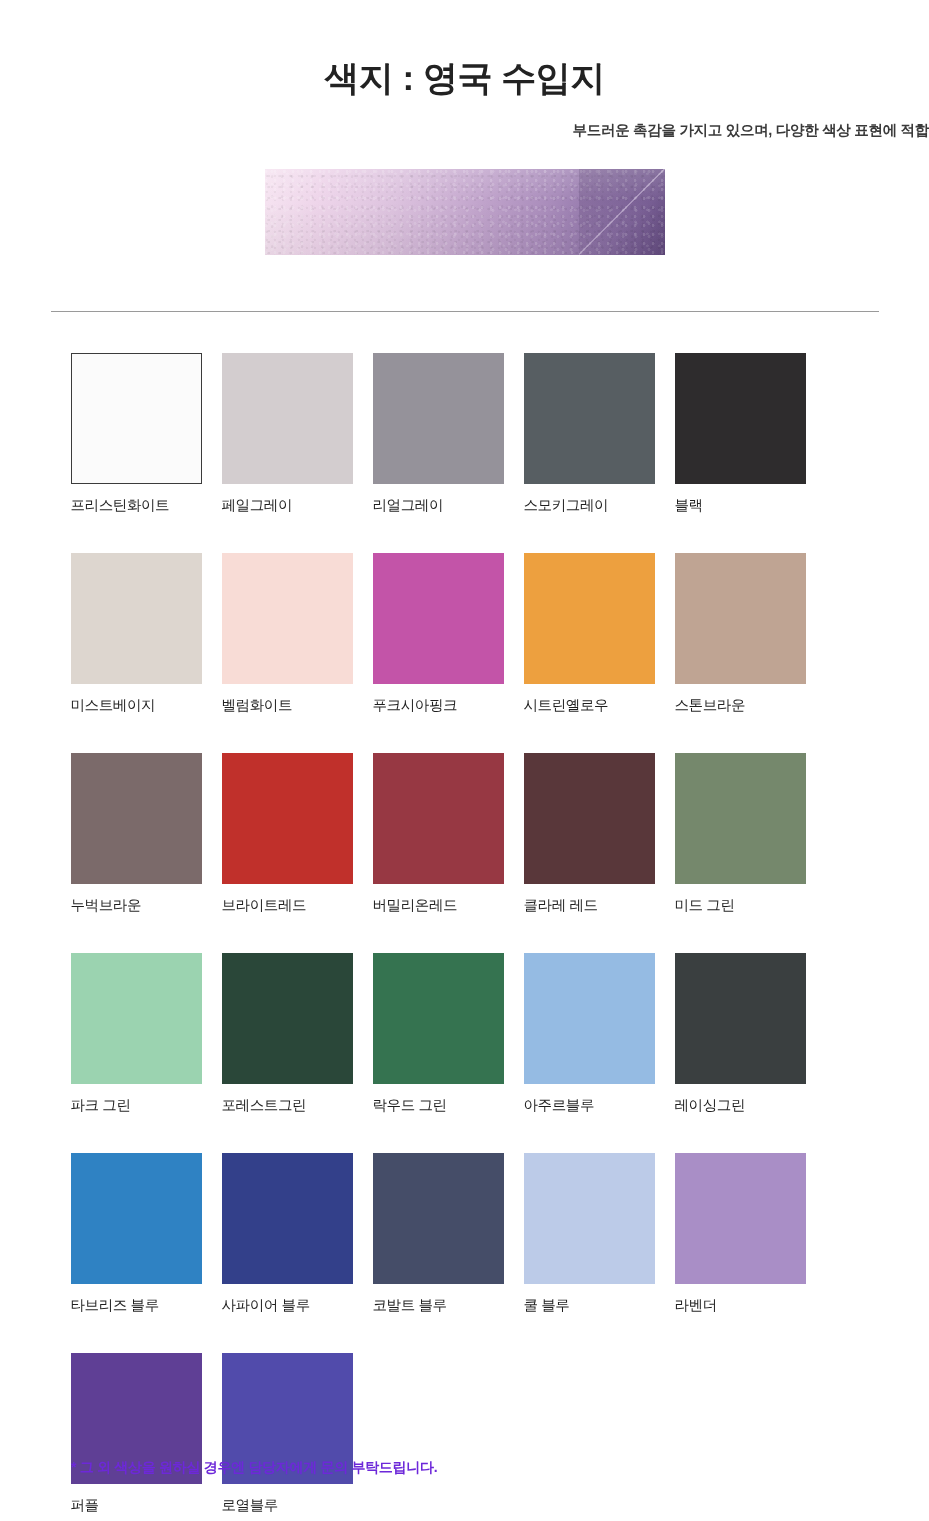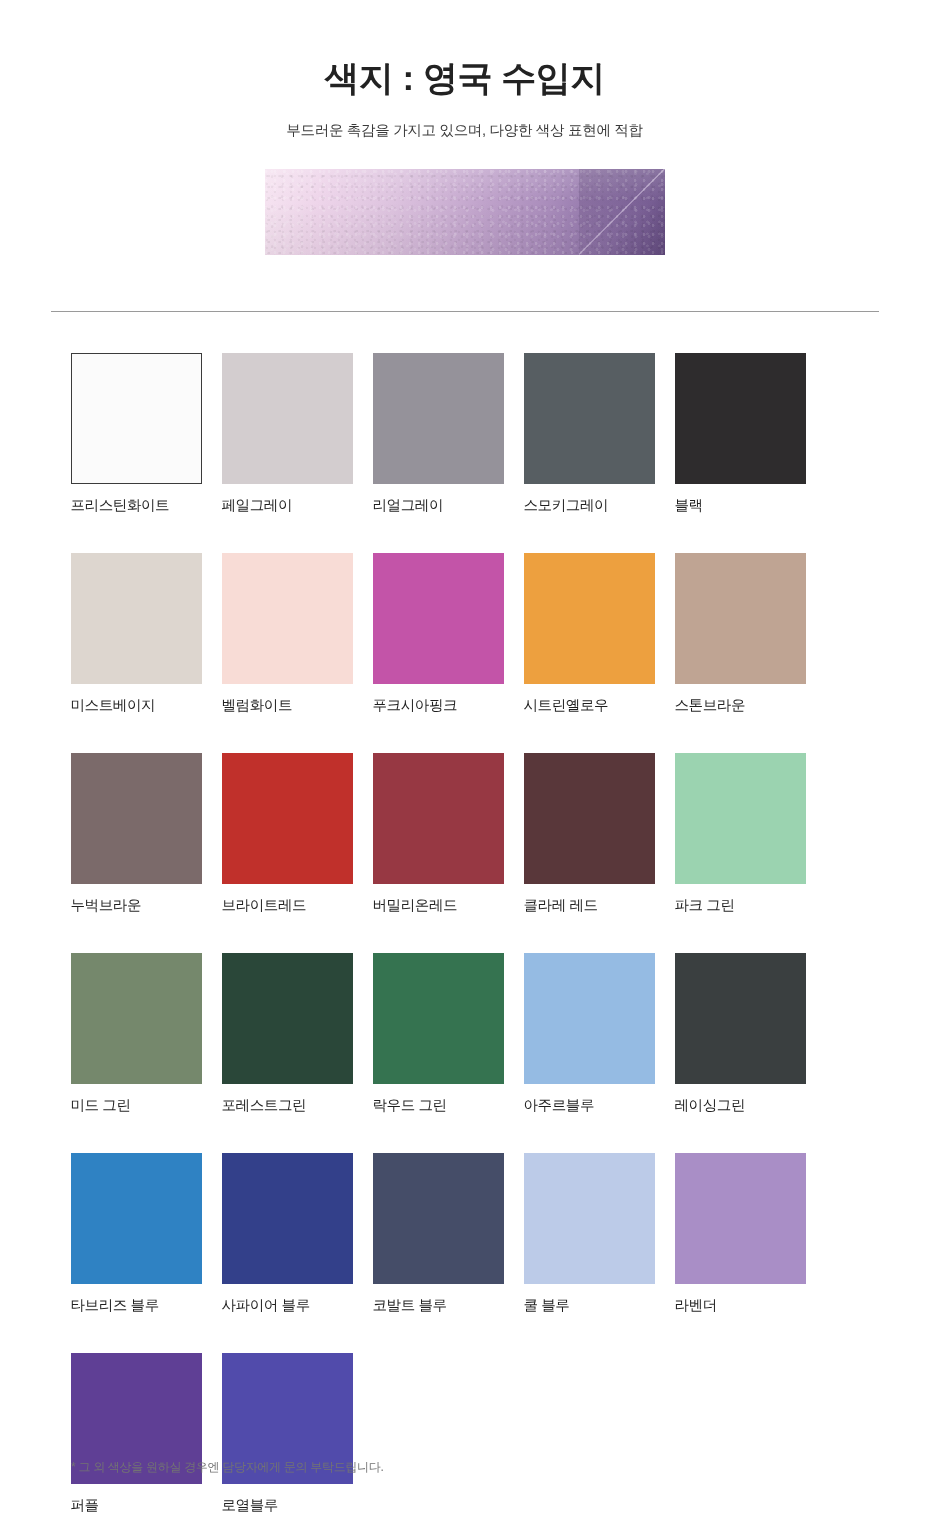--- a/index.html
+++ b/index.html
@@ -35,21 +35,22 @@
     letter-spacing: -0.5px;
     color: #222222;
     margin: 0;
     line-height: 1.25;
   }
   .page-subtitle {
     font-size: 14.5px;
     color: #3a3a3a;
     margin: 21px 0 0 0;
     letter-spacing: -0.3px;
-    font-weight: normal;
+    font-weight: bold;
+    text-align: right;
   }
 
   
   .hero-wrap {
     margin-top: 29px;
     display: flex;
     justify-content: center;
   }
   .hero {
     position: relative;
@@ -135,23 +136,24 @@
     color: #1f1f1f;
     letter-spacing: -0.4px;
     white-space: pre-line;
   }
 
   
   .footer-note {
     position: absolute;
     left: 71px;
     top: 1459px;
-    font-size: 12px;
-    color: #737373;
+    font-size: 14px;
+    color: #6d28d9;
     letter-spacing: -0.3px;
+    font-weight: bold;
   }
 </style>
 </head>
 <body>
 
 <div class="page">
 
   <div class="header">
     <h1 class="page-title">색지 : 영국 수입지</h1>
     <p class="page-subtitle">부드러운 촉감을 가지고 있으며, 다양한 색상 표현에 적합</p>
@@ -218,28 +220,28 @@
       </div>
       <div class="swatch-cell">
         <div class="swatch-chip" style="background-color: rgb(151, 56, 67);"></div>
         <div class="swatch-label">버밀리온레드</div>
       </div>
       <div class="swatch-cell">
         <div class="swatch-chip" style="background-color: rgb(89, 55, 58);"></div>
         <div class="swatch-label">클라레 레드</div>
       </div>
       <div class="swatch-cell">
+        <div class="swatch-chip" style="background-color: rgb(117, 136, 108);"></div>
+        <div class="swatch-label">미드 그린</div>
+      </div>
+      <div class="swatch-cell">
         <div class="swatch-chip" style="background-color: rgb(155, 211, 176);"></div>
         <div class="swatch-label">파크 그린</div>
       </div>
       <div class="swatch-cell">
-        <div class="swatch-chip" style="background-color: rgb(117, 136, 108);"></div>
-        <div class="swatch-label">미드 그린</div>
-      </div>
-      <div class="swatch-cell">
         <div class="swatch-chip" style="background-color: rgb(42, 71, 57);"></div>
         <div class="swatch-label">포레스트그린</div>
       </div>
       <div class="swatch-cell">
         <div class="swatch-chip" style="background-color: rgb(53, 115, 80);"></div>
         <div class="swatch-label">락우드 그린</div>
       </div>
       <div class="swatch-cell">
         <div class="swatch-chip" style="background-color: rgb(149, 187, 227);"></div>
         <div class="swatch-label">아주르블루</div>

